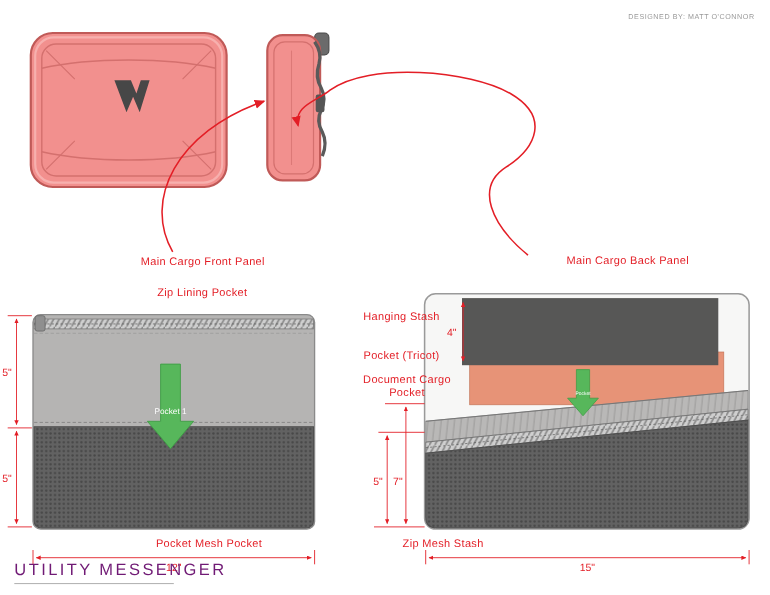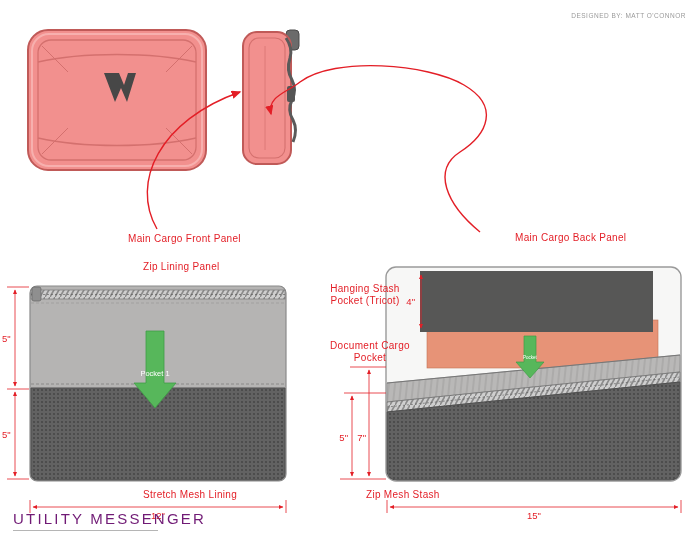--- a/index.html
+++ b/index.html
@@ -111,30 +111,30 @@
       <text x="348" y="441" text-anchor="end" font-size="9.5" fill="#e31e26" stroke="none">5"</text>
       <text x="366" y="441" text-anchor="end" font-size="9.5" fill="#e31e26" stroke="none">7"</text>
       <text x="534" y="519" text-anchor="middle" font-size="9.5" fill="#e31e26" stroke="none">15"</text>
     </g>
   </svg>
 
   <div id="credit">DESIGNED BY: MATT O'CONNOR</div>
 
   <div class="lbl" style="left:96px;top:233px;">Main Cargo Front Panel</div>
   <div class="lbl" style="left:483px;top:232px;text-align:right;">Main Cargo Back Panel</div>
-  <div class="lbl" style="left:111px;top:261px;">Zip Lining Panel</div>
+  <div class="lbl" style="left:111px;top:261px;">Zip Lining Pocket</div>
 
   <div class="lbl center" style="left:287px;top:283px;width:92px;">
     <span style="display:block;">Hanging Stash</span>
-    <span style="display:block;">Pocket (Tricot)</span>
+    <span style="display:block;margin-top:23px;">Pocket (Tricot)</span>
   </div>
 
   <div class="lbl center" style="left:295px;top:340px;width:86px;">
     <span style="display:block;">Document Cargo</span>
     <span style="display:block;">Pocket</span>
   </div>
 
-  <div class="lbl center" style="left:30px;top:489px;width:256px;">Stretch Mesh Lining</div>
+  <div class="lbl center" style="left:30px;top:489px;width:256px;">Pocket Mesh Pocket</div>
   <div class="lbl" style="left:334px;top:489px;">Zip Mesh Stash</div>
 
   <div id="title">UTILITY MESSENGER</div>
   <div id="title-rule"></div>
 </div>
 
 </body></html>

